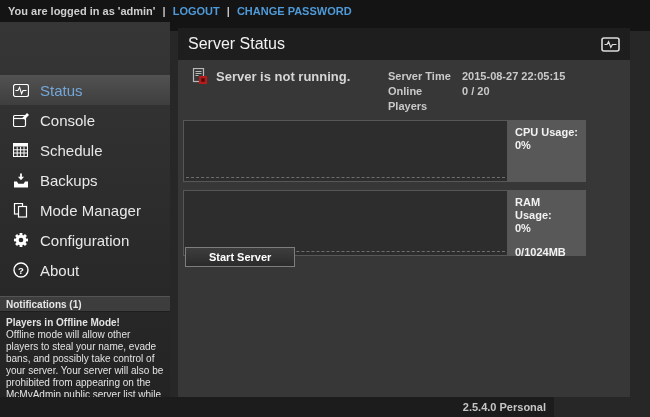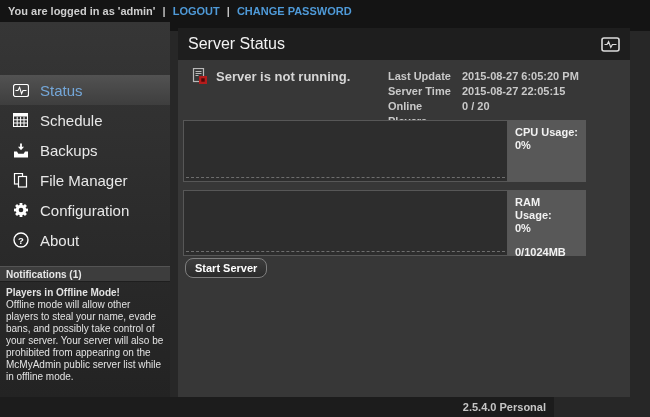--- a/index.html
+++ b/index.html
@@ -48,23 +48,23 @@
   .graph.cpu { top:92px; height:62px; }
   .graph.ram { top:162px; height:66px; }
   .baseline { position:absolute; left:2px; right:2px; bottom:3px; border-top:1px dashed #6e6e6e; }
 
   .infobox { position:absolute; left:330px; width:78px; background:#585858; padding:6px 7px;
              font-size:11px; font-weight:bold; color:#f2f2f2; line-height:13px; }
   .cpu-box { top:92px; height:62px; }
   .ram-box { top:162px; height:66px; }
   .ram-detail { margin-top:11px; }
 
-  .start-btn { position:absolute; left:7px; top:230px; height:20px; padding:0 9px;
+  .start-btn { position:absolute; left:7px; top:219px; height:20px; padding:0 23px;
                background:linear-gradient(180deg,#3d3d3d,#2b2b2b); border:1px solid #7e7e7e;
-               border-radius:8px; color:#ffffff; font-size:11px; font-weight:bold;
+               border-radius:0; color:#ffffff; font-size:11px; font-weight:bold;
                font-family:"Liberation Sans", sans-serif; cursor:pointer; }
 
   .footer { position:absolute; left:0; top:397px; width:554px; height:20px; background:#1c1c1c;
             line-height:20px; text-align:right; padding-right:8px; font-size:11px;
             font-weight:bold; color:#c6c6c6; }
 </style>
 </head>
 <body>
 
 <div class="screen">
@@ -83,20 +83,32 @@
       <div class="item active">
         <span class="icon">
           <svg width="16" height="13" viewBox="0 0 16 13">
               <rect x="0.5" y="0.5" width="15" height="12" rx="2" fill="none" stroke="#fff" stroke-width="1.2"></rect>
               <polyline points="2.5,6.5 5,6.5 6.6,3.4 8.6,9.6 10,6.5 13.5,6.5" fill="none" stroke="#fff" stroke-width="1.1"></polyline>
             </svg>
         </span>
         <span>Status</span>
       </div>
 
+      <div class="item">
+        <span class="icon">
+          <svg width="16" height="15" viewBox="0 0 16 15">
+              <rect x="0.5" y="2.5" width="12" height="11" rx="1.5" fill="none" stroke="#fff" stroke-width="1.2"></rect>
+              <line x1="1" y1="5.5" x2="12.5" y2="5.5" stroke="#fff" stroke-width="1.2"></line>
+              <g transform="rotate(45 12.5 3.5)">
+                <rect x="11.2" y="0" width="2.8" height="6.5" fill="#fff"></rect>
+              </g>
+            </svg>
+        </span>
+        <span>Console</span>
+      </div>
 
 
       <div class="item">
         <span class="icon">
           <svg width="15" height="14" viewBox="0 0 15 14">
               <rect x="0.5" y="0.5" width="14" height="13" fill="none" stroke="#fff" stroke-width="1.1"></rect>
               <rect x="0.5" y="0.5" width="14" height="3" fill="#fff"></rect>
               <path d="M1,6.8 H14 M1,10 H14 M4.2,3.7 V13.5 M7.6,3.7 V13.5 M11,3.7 V13.5" stroke="#fff" stroke-width="1" fill="none"></path>
             </svg>
         </span>
@@ -114,21 +126,21 @@
         <span>Backups</span>
       </div>
 
       <div class="item">
         <span class="icon">
           <svg width="15" height="15" viewBox="0 0 15 15">
               <rect x="1.5" y="0.5" width="8" height="10.5" fill="none" stroke="#fff" stroke-width="1.2"></rect>
               <rect x="5.5" y="3.5" width="8" height="10.5" fill="#2e2e2e" stroke="#fff" stroke-width="1.2"></rect>
             </svg>
         </span>
-        <span>File Manager</span>
+        <span>Mode Manager</span>
       </div>
 
       <div class="item">
         <span class="icon">
           <svg width="16" height="16" viewBox="0 0 16 16">
               <g fill="#fff">
                 <rect x="6.6" y="1" width="2.8" height="14"></rect>
                 <rect x="1" y="6.6" width="14" height="2.8"></rect>
                 <rect x="6.6" y="1" width="2.8" height="14" transform="rotate(45 8 8)"></rect>
                 <rect x="6.6" y="1" width="2.8" height="14" transform="rotate(-45 8 8)"></rect>
@@ -180,24 +192,20 @@
             <path d="M4.5,3.5 H10.5 M4.5,5.5 H10.5 M4.5,7.5 H7.5" stroke="#b9b9b9" stroke-width="1" fill="none"></path>
             <rect x="8" y="8" width="8" height="8" fill="#b41c1c"></rect>
             <rect x="10.3" y="10.3" width="3.4" height="3.4" fill="#4d0808"></rect>
           </svg>
       </span>
       <span class="status-text">Server is not running.</span>
     </div>
 
     <div class="info">
       <div class="info-row">
-        <span class="info-label">Last Update</span>
-        <span class="info-value">2015-08-27 6:05:20 PM</span>
-      </div>
-      <div class="info-row">
         <span class="info-label">Server Time</span>
         <span class="info-value">2015-08-27 22:05:15</span>
       </div>
       <div class="info-row">
         <span class="info-label">Online Players</span>
         <span class="info-value">0 / 20</span>
       </div>
     </div>
 
     <div class="graph cpu">

